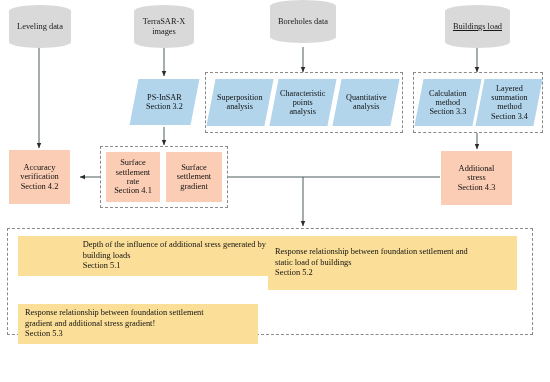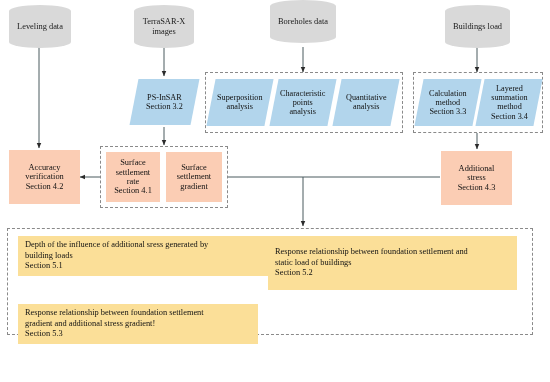--- a/index.html
+++ b/index.html
@@ -98,21 +98,21 @@
   </div>
 
   <div class="node cyl" style="left:9px;top:5px;width:62px;height:43px;">
     <span class="lbl">Leveling data</span>
   </div>
 
   <div class="node cyl" style="left:270px;top:0;width:66px;height:43px;">
     <span class="lbl">Boreholes data</span>
   </div>
 
-  <div class="node cyl" style="left:445px;top:5px;width:65px;height:43px;">
+  <div class="node cyl" style="left:445px;top:5px;width:65px;height:43px;text-decoration:underline;">
     <span class="lbl">Buildings load</span>
   </div>
 
   <div class="node para" style="left:134px;top:79px;width:61px;height:46px;">
     <span class="lbl">PS-InSAR<br>Section 3.2</span>
   </div>
 
   <div class="node para" style="left:211px;top:79px;width:58px;height:47px;">
     <span class="lbl">Superposition<br>analysis</span>
   </div>
@@ -126,37 +126,37 @@
   </div>
 
   <div class="node para" style="left:419px;top:79px;width:58px;height:47px;">
     <span class="lbl">Calculation<br>method<br>Section 3.3</span>
   </div>
 
   <div class="node para" style="left:480px;top:79px;width:58px;height:47px;">
     <span class="lbl">Layered<br>summation<br>method<br>Section 3.4</span>
   </div>
 
-  <div class="node rect-result" style="left:9px;top:150px;width:71px;height:54px;">
+  <div class="node rect-result" style="left:9px;top:150px;width:61px;height:54px;">
     <span class="lbl">Accuracy<br>verification<br>Section 4.2</span>
   </div>
 
   <div class="node rect-result" style="left:106px;top:152px;width:54px;height:50px;">
     <span class="lbl">Surface<br>settlement<br>rate<br>Section 4.1</span>
   </div>
 
   <div class="node rect-result" style="left:166px;top:152px;width:56px;height:50px;">
     <span class="lbl">Surface<br>settlement<br>gradient</span>
   </div>
 
   <div class="node rect-result" style="left:441px;top:151px;width:71px;height:54px;">
     <span class="lbl">Additional<br>stress<br>Section 4.3</span>
   </div>
 
-  <div class="node rect-disc" style="left:18px;top:236px;width:250px;height:40px;">
+  <div class="node rect-disc" style="left:18px;top:236px;width:250px;height:40px;justify-content:flex-end;">
     <span class="lbl">Depth of the influence of additional sress generated by<br>building loads<br>Section 5.1</span>
   </div>
 
   <div class="node rect-disc" style="left:268px;top:236px;width:249px;height:54px;">
     <span class="lbl">Response relationship between foundation settlement and<br>static load of buildings<br>Section 5.2</span>
   </div>
 
   <div class="node rect-disc" style="left:18px;top:288px;width:240px;height:40px;margin-top:16px;">
     <span class="lbl">Response relationship between foundation settlement<br>gradient and additional stress gradient!<br>Section 5.3</span>
   </div>

